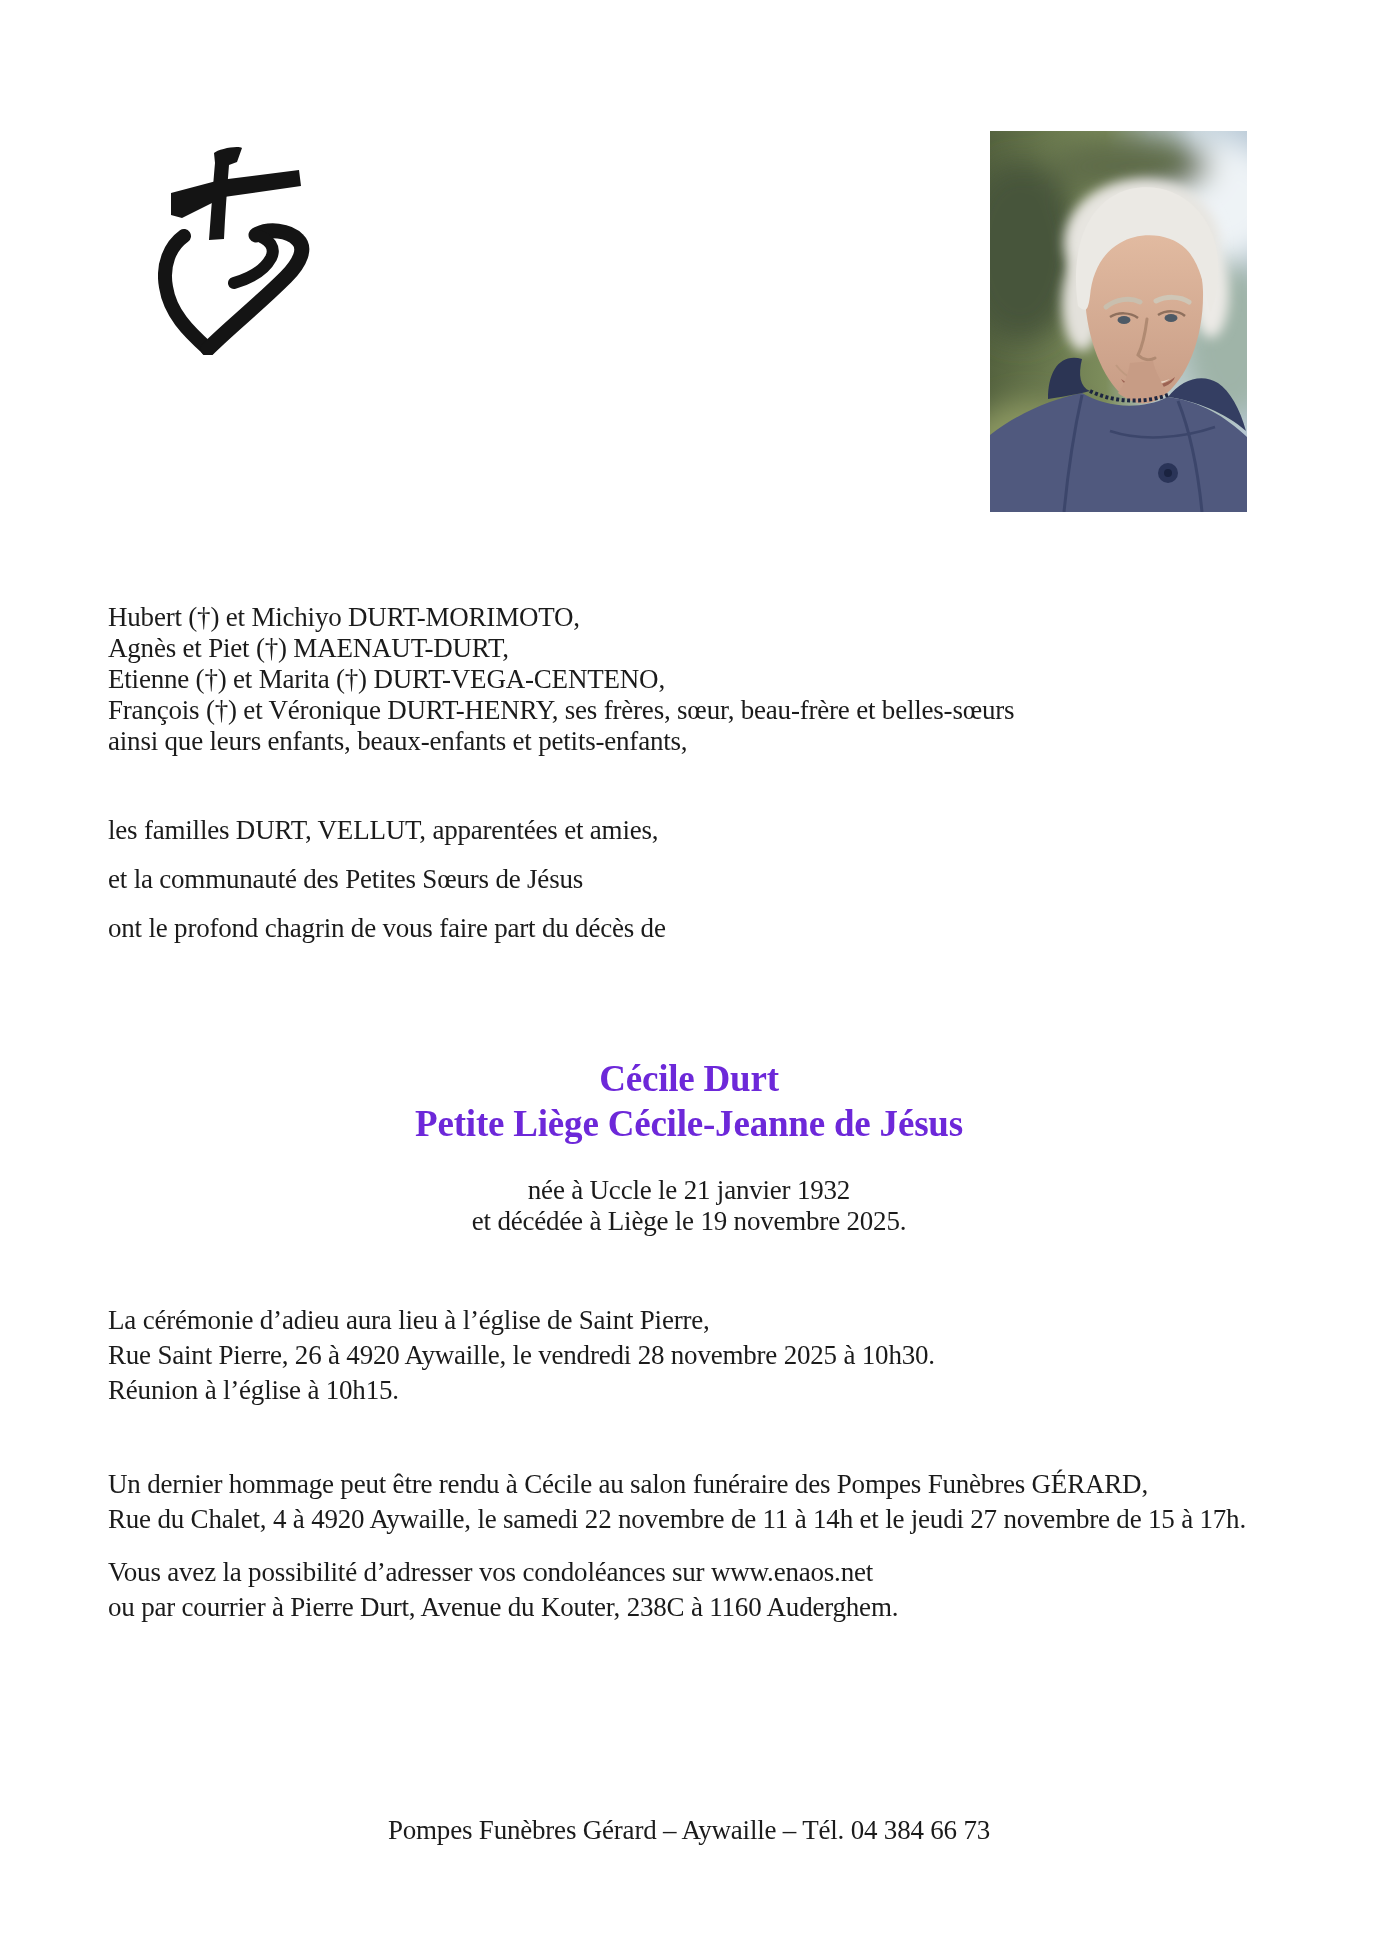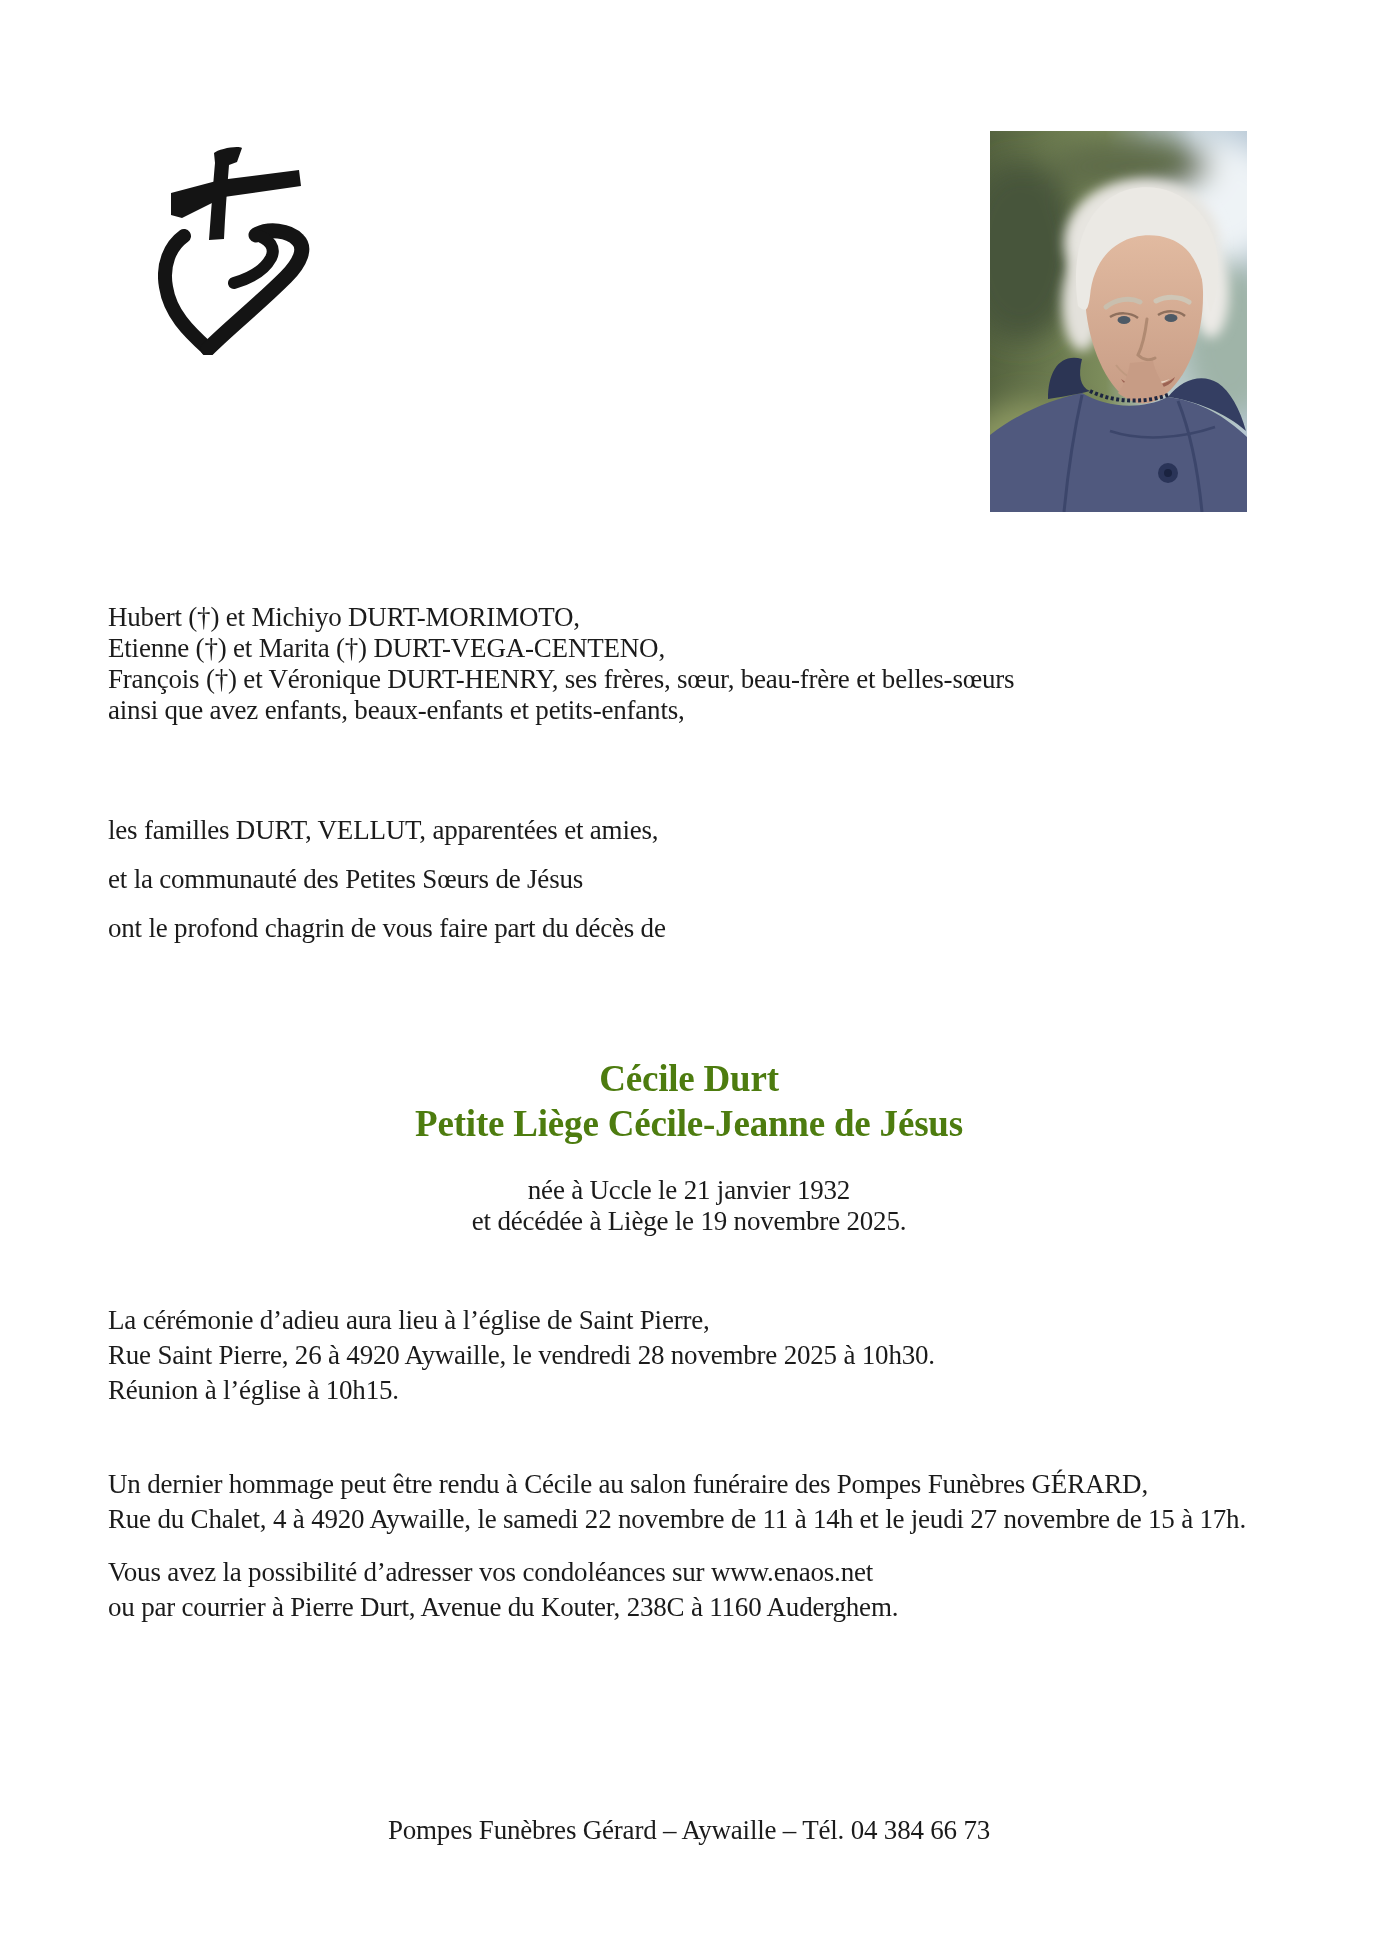--- a/index.html
+++ b/index.html
@@ -20,21 +20,21 @@
   }
   .left-block { left: 108px; }
   .center-block { left: 0; width: 1378px; text-align: center; }
   .family-block .line { line-height: 31px; }
   .para-35 .line { line-height: 35px; }
   .name-block .line {
     font-size: 37px;
     font-weight: bold;
     line-height: 45px;
     letter-spacing: -0.2px;
-    color: #4d7c0f;
+    color: #6d28d9;
   }
   .dates-block .line { line-height: 31px; }
   .logo-box { left: 158px; top: 145px; width: 156px; height: 210px; }
   .photo-box { left: 990px; top: 131px; width: 257px; height: 381px; }
   .photo-box svg { display: block; }
   .footer-line { line-height: 31px; margin-top: 20px; }
 </style>
 </head>
 <body>
 
@@ -120,23 +120,24 @@
       <path d="M92,264 C84,300 78,340 74,381" stroke="#3c466b" stroke-width="3" fill="none"></path>
       <path d="M188,270 C200,300 208,340 212,381" stroke="#3c466b" stroke-width="3" fill="none"></path>
       <path d="M120,300 C150,310 190,308 225,296" stroke="#3c466b" stroke-width="2.5" fill="none"></path>
       <circle cx="178" cy="342" r="10" fill="#2a3458"></circle>
       <circle cx="178" cy="342" r="4" fill="#1a2340"></circle>
     </svg>
   </div>
 
   <div class="abs txt left-block family-block" style="top:602px;">
     <div class="line">Hubert (†) et Michiyo DURT-MORIMOTO,</div>
+    <div class="line">Agnès et Piet (†) MAENAUT-DURT,</div>
     <div class="line">Etienne (†) et Marita (†) DURT-VEGA-CENTENO,</div>
     <div class="line">François (†) et Véronique DURT-HENRY, ses frères, sœur, beau-frère et belles-sœurs</div>
-    <div class="line">ainsi que avez enfants, beaux-enfants et petits-enfants,</div>
+    <div class="line">ainsi que leurs enfants, beaux-enfants et petits-enfants,</div>
   </div>
 
   <div class="abs txt left-block" style="top:815px;">les familles DURT, VELLUT, apparentées et amies,</div>
   <div class="abs txt left-block" style="top:913px;">ont le profond chagrin de vous faire part du décès de</div>
   <div class="abs txt left-block" style="top:864px;">et la communauté des Petites Sœurs de Jésus</div>
 
   <div class="abs center-block name-block" style="top:1056px;">
     <div class="line">Cécile Durt</div>
     <div class="line">Petite Liège Cécile-Jeanne de Jésus</div>
   </div>

